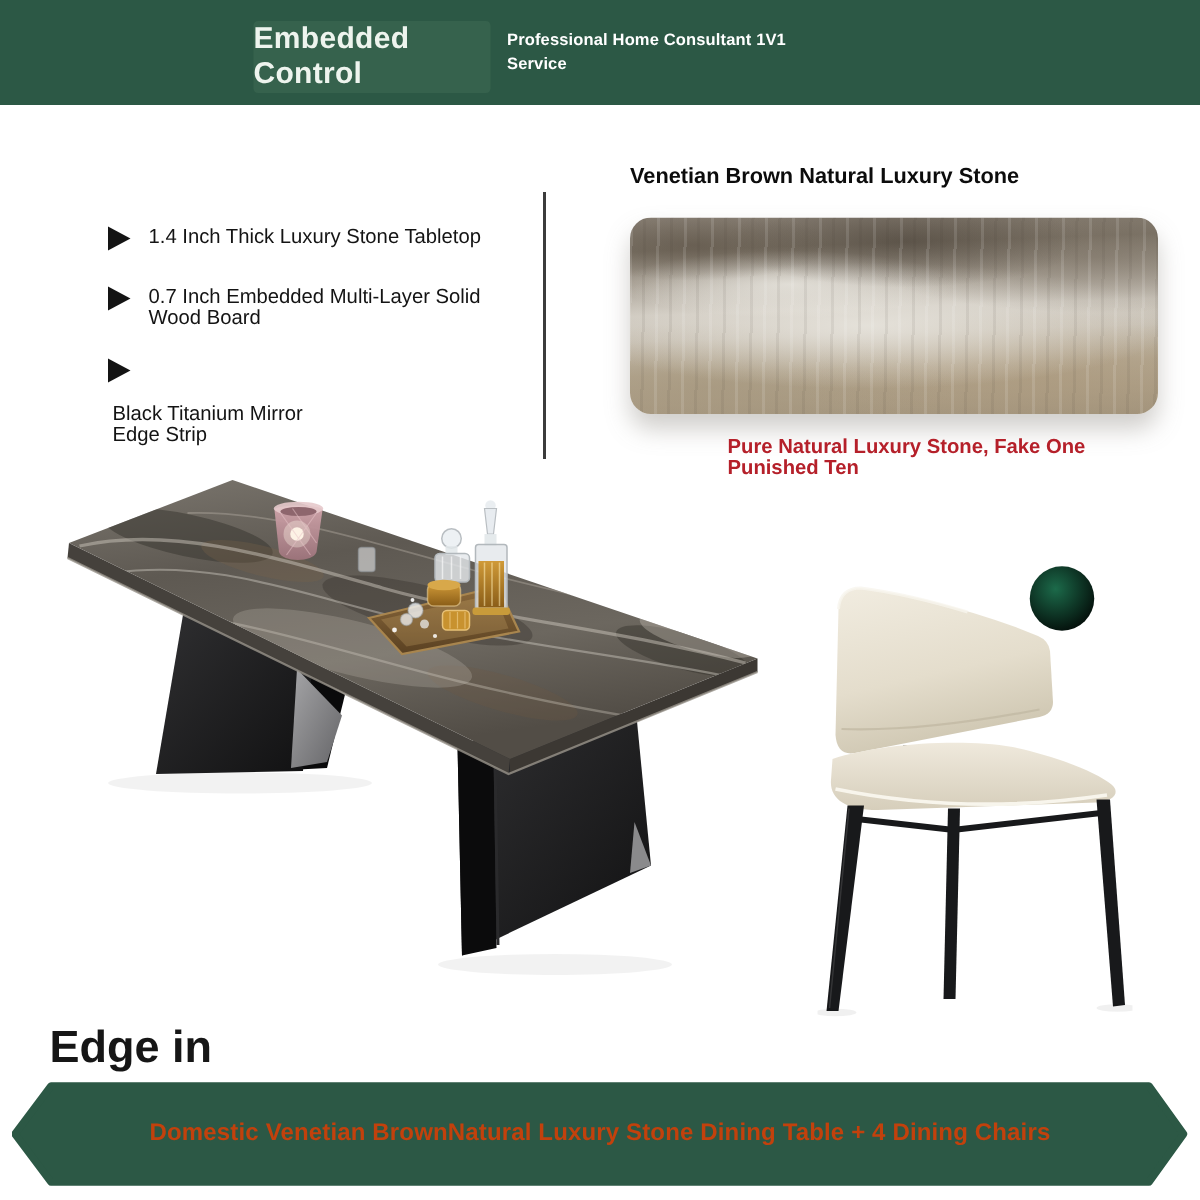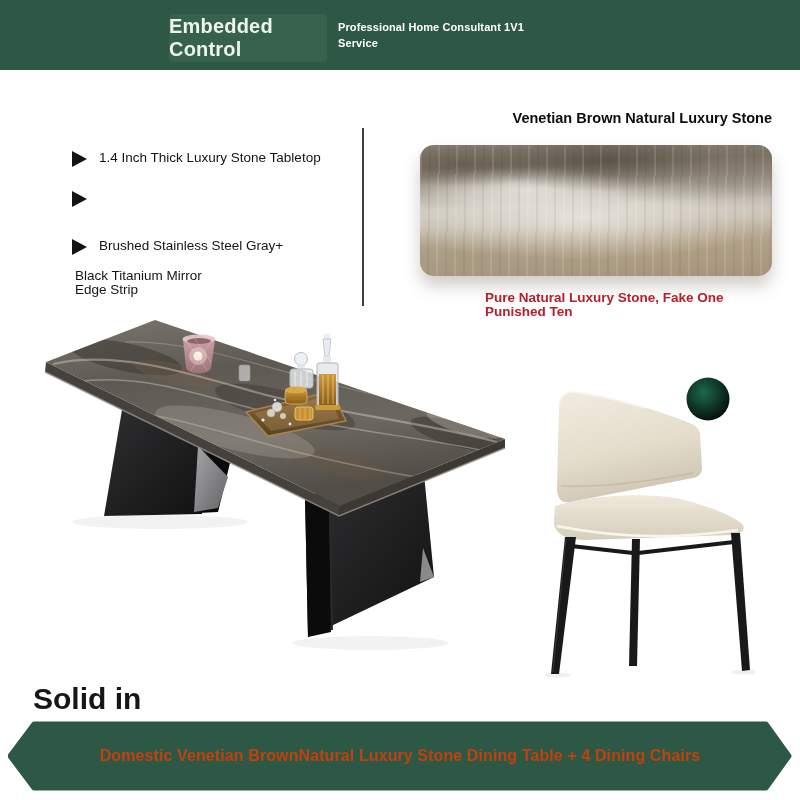--- a/index.html
+++ b/index.html
@@ -20,21 +20,21 @@
   .fi-0{top:151px}.fi-1{top:191px}.fi-2{top:239px}.fi-3{top:269px}
   .arrow-icon{width:0;height:0;border-left:15px solid #141414;border-top:8px solid transparent;
               border-bottom:8px solid transparent;margin-top:0px;flex:none;}
   .feature-item.no-arrow{padding-left:30px;}
   .feature-text{font-size:13.5px;line-height:14px;color:#141414;font-weight:500;}
   .feature-text div:empty{display:none;}
 
   .divider{position:absolute;left:362px;top:128px;width:2px;height:178px;background:#3c3c3c;}
 
   
-  .stone-title{position:absolute;left:420px;top:110px;width:352px;text-align:right;
+  .stone-title{position:absolute;left:420px;top:110px;width:352px;text-align:left;
                font-size:14.5px;font-weight:600;color:#0c0c0c;}
   .swatch{position:absolute;left:420px;top:145px;width:352px;height:131px;border-radius:14px;
           box-shadow:0 10px 16px rgba(120,115,105,.35);overflow:hidden;
           background:
             radial-gradient(130px 34px at 12% 14%, rgba(88,78,66,.55), transparent 70%),
             radial-gradient(170px 44px at 52% 12%, rgba(72,64,55,.6), transparent 70%),
             radial-gradient(210px 50px at 88% 20%, rgba(118,108,95,.5), transparent 75%),
             radial-gradient(150px 30px at 30% 34%, rgba(240,238,232,.7), transparent 75%),
             radial-gradient(260px 54px at 45% 55%, rgba(233,230,223,.85), transparent 78%),
             radial-gradient(230px 60px at 78% 82%, rgba(172,152,122,.5), transparent 75%),
@@ -75,27 +75,27 @@
 
   <div class="feature-item fi-0">
     <span class="arrow-icon"></span>
     <div class="feature-text">
       <div>1.4 Inch Thick Luxury Stone Tabletop</div>
 
     </div>
   </div>
   <div class="feature-item fi-1">
     <span class="arrow-icon"></span>
+    <div class="feature-text">
+      <div>0.7 Inch Embedded Multi-Layer Solid</div>
+      <div>Wood Board</div>
+    </div>
   </div>
   <div class="feature-item fi-2">
     <span class="arrow-icon"></span>
-    <div class="feature-text">
-      <div>Brushed Stainless Steel Gray+</div>
-
-    </div>
   </div>
   <div class="feature-item fi-3 no-arrow">
     <div class="feature-text">
       <div>Black Titanium Mirror</div>
       <div>Edge Strip</div>
     </div>
   </div>
 
   <div class="divider"></div>
 
@@ -263,21 +263,21 @@
       <path d="M 93 177 L 189 166" stroke="#18191b" stroke-width="4" fill="none"></path>
       <polygon points="20,161 31,161 14,298 6,298"></polygon>
       <polygon points="186,157 195,157 205,294 197,295"></polygon>
       <polygon points="87,163 95,163 92,290 84,290"></polygon>
       <path d="M 21 163 L 8 296" stroke="rgba(255,255,255,0.12)" stroke-width="1" fill="none"></path>
     </g>
     <ellipse cx="12" cy="299" rx="14" ry="2.5" fill="#000" opacity="0.06"></ellipse>
     <ellipse cx="200" cy="296" rx="14" ry="2.5" fill="#000" opacity="0.06"></ellipse>
   </svg>
 
-  <div class="unit-label">Solid in</div>
+  <div class="unit-label">Edge in</div>
 
   <div class="banner">
     <svg viewBox="0 0 784 70">
       <path d="M 26 3 L 758 3 L 781 35 L 758 67 L 26 67 L 2 35 Z" fill="#2c5845" stroke="#2c5845" stroke-width="5" stroke-linejoin="round"></path>
     </svg>
     <div class="banner-text">Domestic Venetian BrownNatural Luxury Stone Dining Table + 4 Dining Chairs</div>
   </div>
 
 </div>
 

